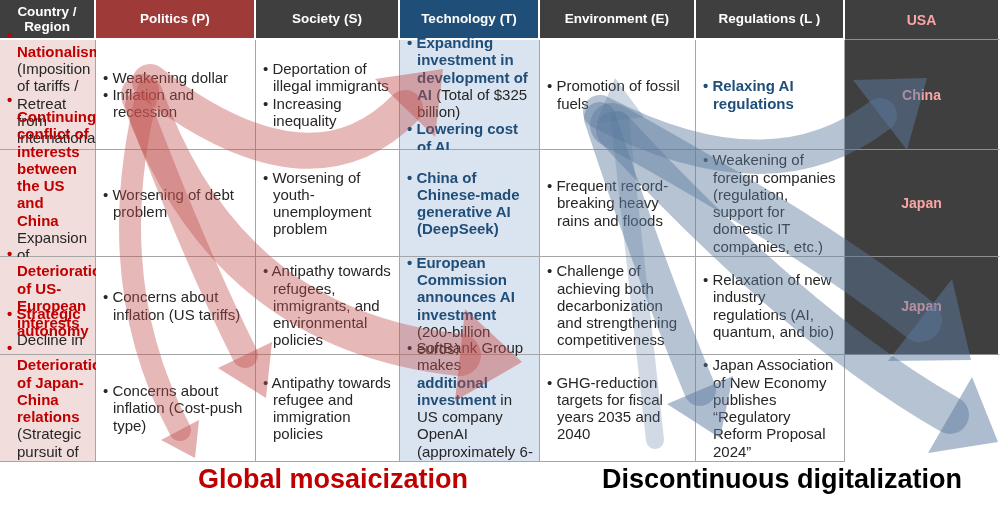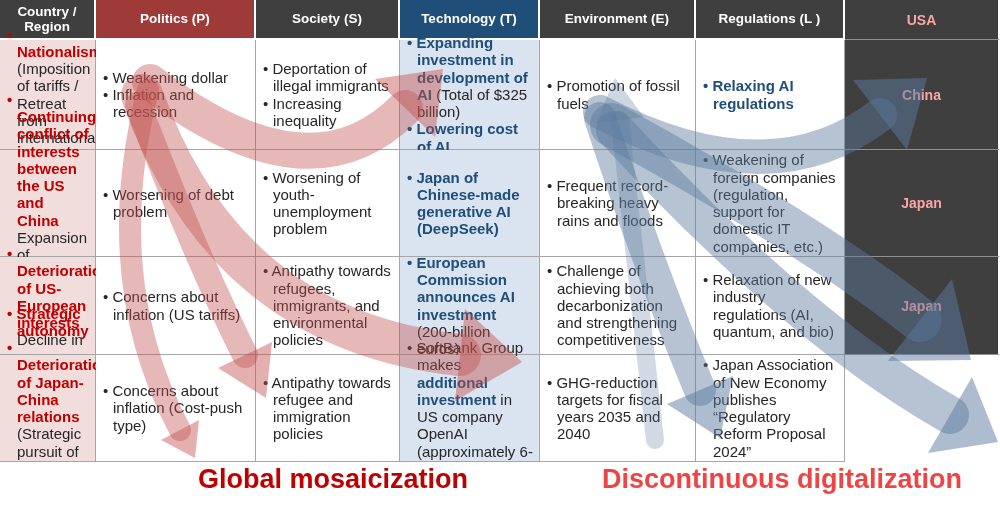--- a/index.html
+++ b/index.html
@@ -23,21 +23,21 @@
   .cell.politics{background:#f1dddc}
   .cell.technology{background:#dae3f0}
   .ln{padding-left:10px;text-indent:-10px;}
   .ln.nb{padding-left:10px;text-indent:0;}
   .s-red{color:#c00000;font-weight:bold;}
   .s-blue{color:#1f4e79;font-weight:bold;}
   .arrows{position:absolute;top:0;left:0;pointer-events:none;}
   .footer{position:absolute;top:462px;left:0;width:1000px;height:49px;background:#fff;}
   .footer .flabel{position:absolute;top:2px;font-size:27px;font-weight:bold;white-space:nowrap;}
   .flabel.left{left:305px;transform:translateX(-50%);color:#c00000;margin-left:28px;}
-  .flabel.right{left:782px;transform:translateX(-50%);color:#ef4444;}
+  .flabel.right{left:782px;transform:translateX(-50%);color:#000000;}
 </style>
 </head>
 <body>
 
 <div class="stage">
 
   <div class="grid">
       <div class="hcell dark">Country /
 Region</div>
       <div class="hcell red">Politics (P)</div>
@@ -73,21 +73,21 @@
         <div class="ln"><span class="s-red">• </span><span class="s-red">Continuing conflict of interests between the US and China</span></div>
         <div class="ln nb"><span>Expansion of independent spheres of influence</span></div>
       </div>
       <div class="cell economy">
         <div class="ln"><span class="">• </span><span>Worsening of debt problem</span></div>
       </div>
       <div class="cell society">
         <div class="ln"><span class="">• </span><span>Worsening of youth-unemployment problem</span></div>
       </div>
       <div class="cell technology">
-        <div class="ln"><span class="s-blue">• </span><span class="s-blue">Japan of Chinese-made generative AI (DeepSeek)</span></div>
+        <div class="ln"><span class="s-blue">• </span><span class="s-blue">China of Chinese-made generative AI (DeepSeek)</span></div>
       </div>
       <div class="cell environment">
         <div class="ln"><span class="">• </span><span>Frequent record-breaking heavy rains and floods</span></div>
       </div>
       <div class="cell regulations">
         <div class="ln"><span class="">• </span><span>Weakening of foreign companies (regulation, support for domestic IT companies, etc.)</span></div>
       </div>
       <div class="rlabel">Japan</div>
       <div class="cell politics">
         <div class="ln"><span class="s-red">• </span><span class="s-red">Deterioration of US-European interests</span></div>

